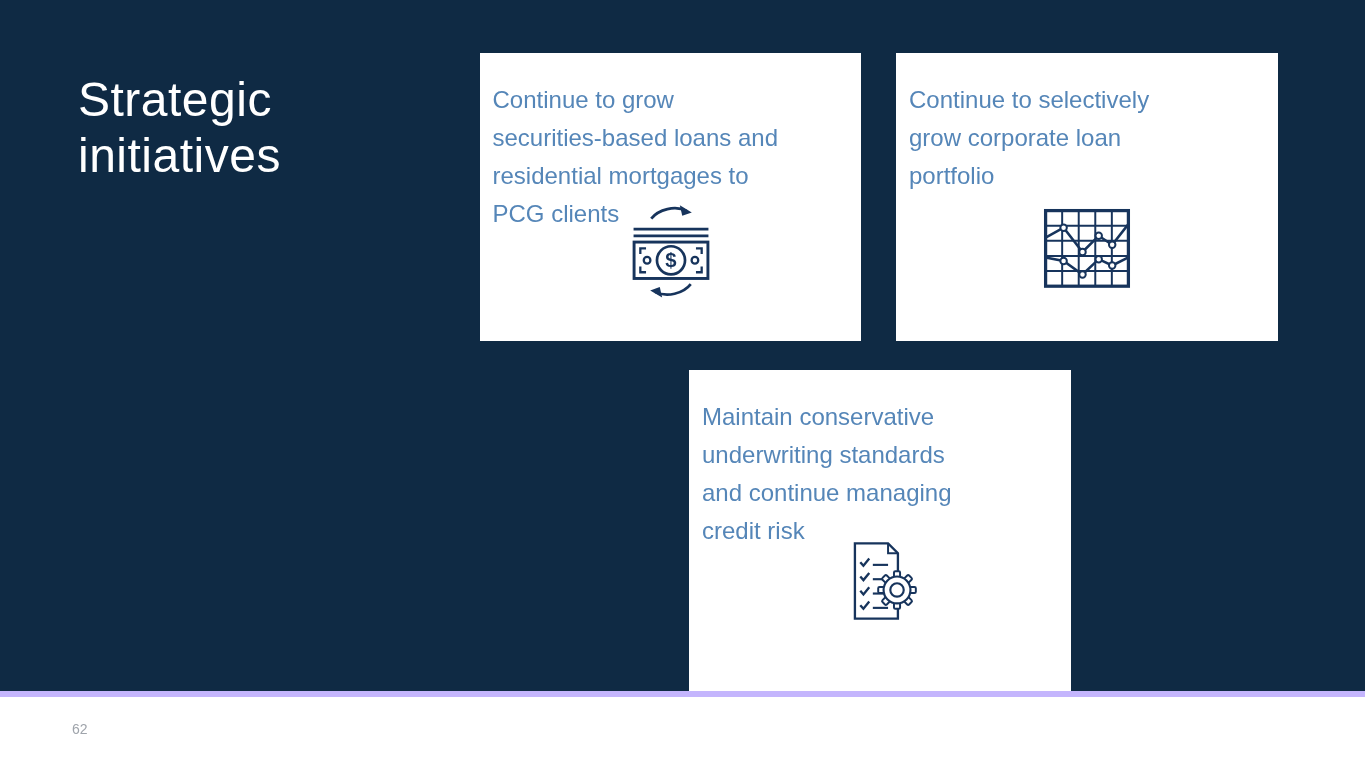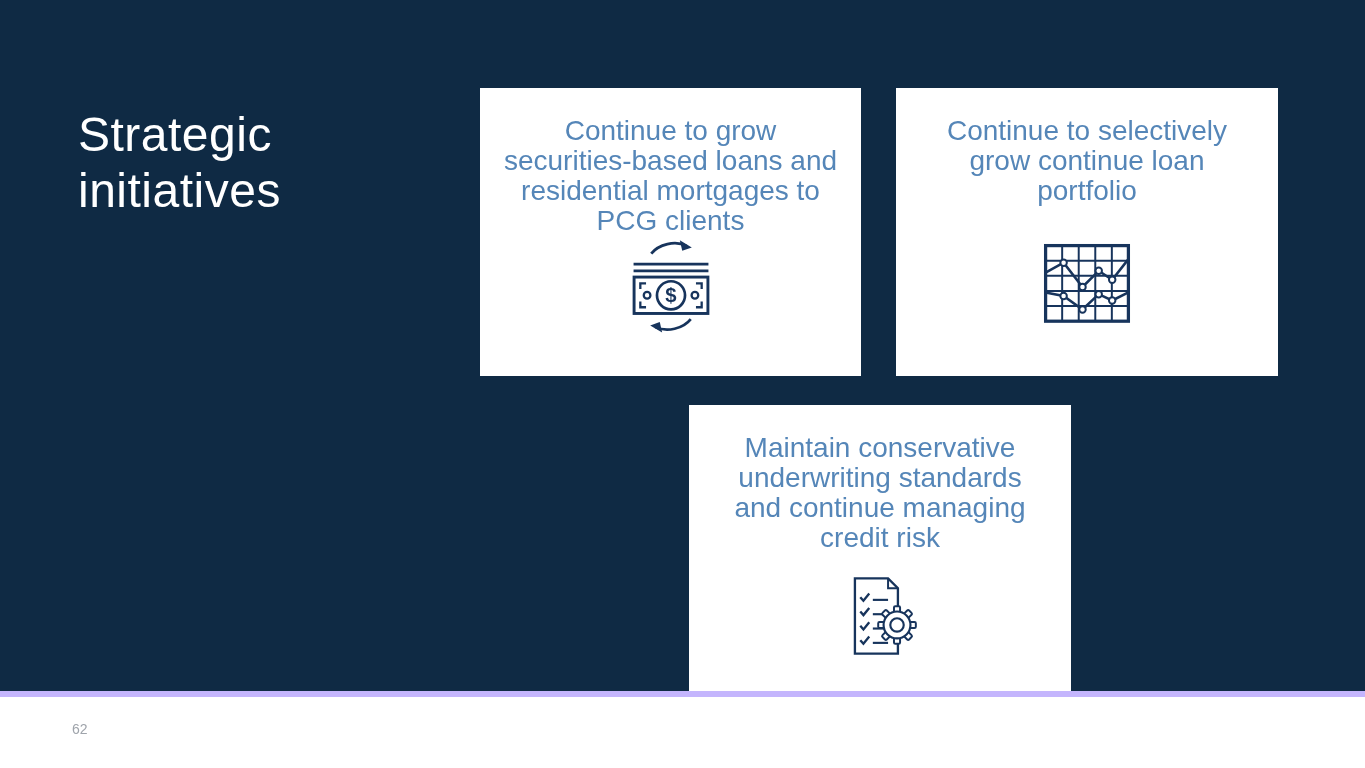--- a/index.html
+++ b/index.html
@@ -12,45 +12,45 @@
     --brand:#1b3158;
   }
   *{margin:0;padding:0;box-sizing:border-box;}
   html,body{width:1365px;height:768px;}
   body{
     font-family:"Liberation Sans", sans-serif;
     background:var(--bg);
     position:relative;
     overflow:hidden;
   }
-  .slide{position:absolute;inset:0;background:var(--bg);margin-top:35px;}
+  .slide{position:absolute;inset:0;background:var(--bg);}
   .slide-title{
     position:absolute;
     left:78px;top:72px;
     width:300px;
     color:var(--title);
     font-size:48px;
     line-height:56px;
     font-weight:400;
     letter-spacing:.5px;
   }
   .card{
     position:absolute;
     background:var(--card-bg);
   }
   .card-1{left:480px;top:53px;width:381px;height:288px;}
   .card-2{left:896px;top:53px;width:382px;height:288px;}
   .card-3{left:689px;top:370px;width:382px;height:353px;}
   .card-text{
     margin:28px auto 0;
     width:356px;
-    text-align:center;
+    text-align:left;
     color:var(--card-text);
-    font-size:28px;
-    line-height:30px;
+    font-size:24px;
+    line-height:38px;
     white-space:pre-line;
   }
   .icon{
     position:absolute;
     left:50%;
     transform:translateX(-50%);
   }
   .card-1 .icon{top:148px;width:104px;}
   .card-2 .icon{top:154px;width:90px;}
   .card-3 .icon{top:168px;width:86px;}
@@ -119,21 +119,21 @@
         <path class="ic-stroke" stroke-width="2.2" d="M79.5 63 v5.5 h-5.5"></path>
 
         <path class="ic-stroke" stroke-width="2.6" d="M69 80 C 62 89, 46 93, 35 87.5"></path>
         <path class="ic-fill" d="M30 86 L41.5 92.8 L39.2 82.8 Z"></path>
       </svg>
     </div>
   </div>
 
   <div class="card card-2">
     <p class="card-text">Continue to selectively
-grow continue loan
+grow corporate loan
 portfolio</p>
     <div class="icon">
       <svg viewBox="0 0 100 92" xmlns="http://www.w3.org/2000/svg">
 
         <line class="ic-stroke" stroke-width="2.2" x1="22.4" y1="4" x2="22.4" y2="88"></line>
         <line class="ic-stroke" stroke-width="2.2" x1="40.8" y1="4" x2="40.8" y2="88"></line>
         <line class="ic-stroke" stroke-width="2.2" x1="59.2" y1="4" x2="59.2" y2="88"></line>
         <line class="ic-stroke" stroke-width="2.2" x1="77.6" y1="4" x2="77.6" y2="88"></line>
         <line class="ic-stroke" stroke-width="2.2" x1="4" y1="20.8" x2="96" y2="20.8"></line>
         <line class="ic-stroke" stroke-width="2.2" x1="4" y1="37.6" x2="96" y2="37.6"></line>

